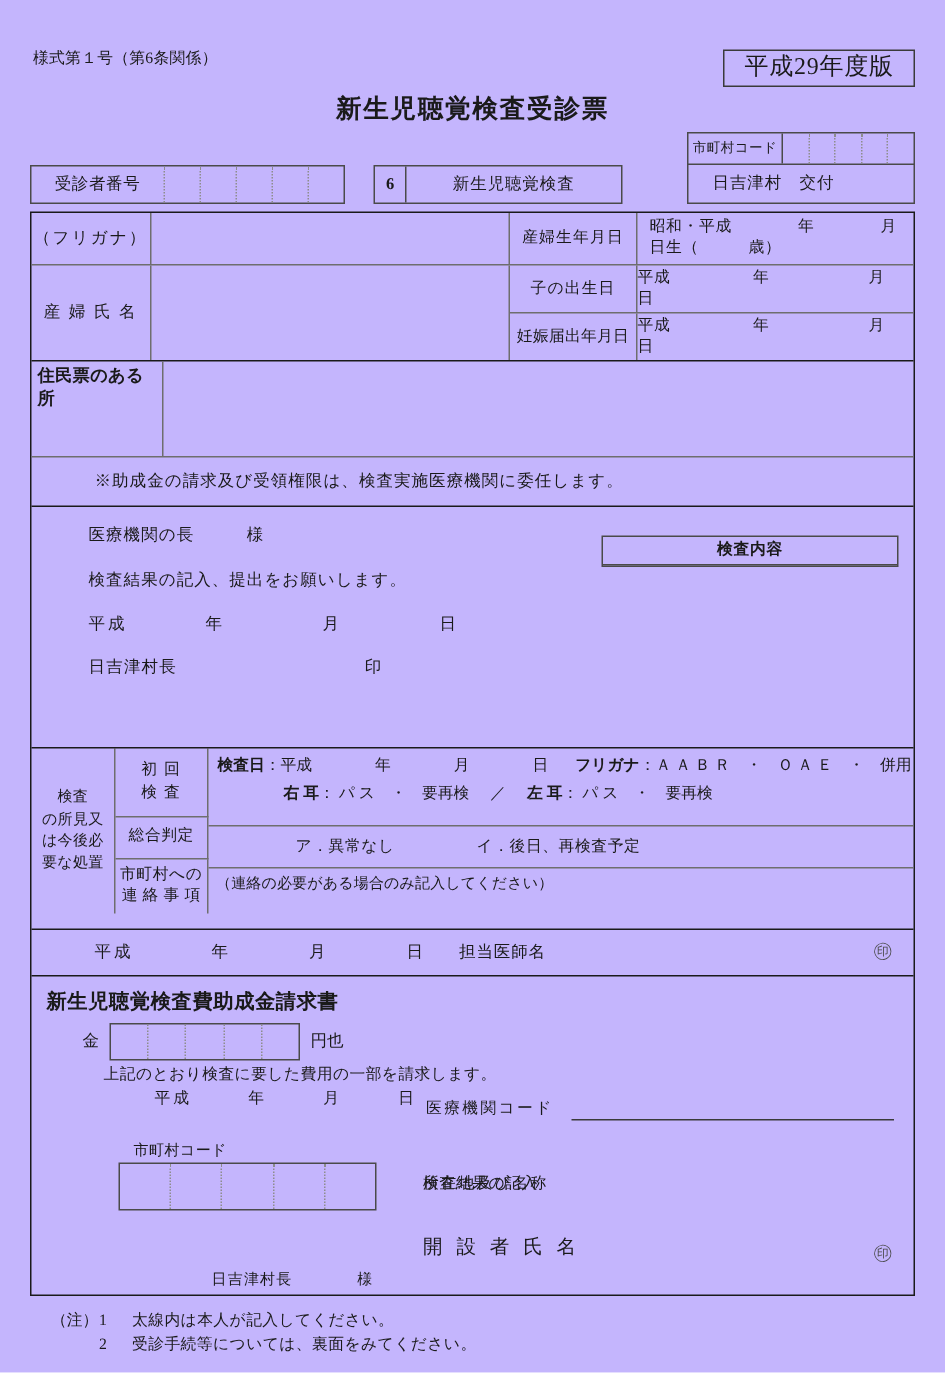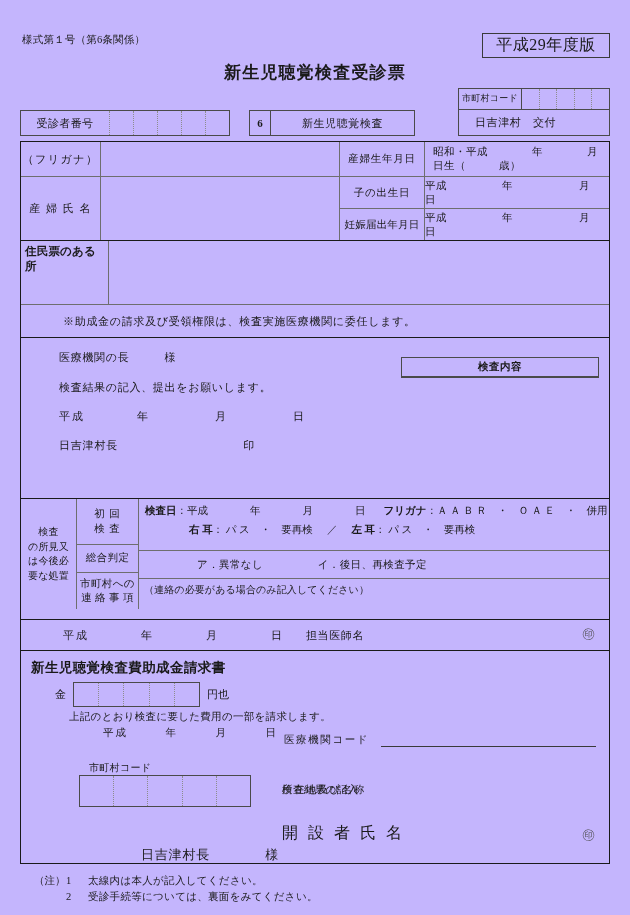--- a/index.html
+++ b/index.html
@@ -309,23 +309,23 @@
     position: absolute; left: 58px; top: 124px;
     width: 170px; height: 30px;
     border: 1px solid #4a4a4a;
     display: flex;
   }
   .city-code-box i { flex: 1; border-right: 1px dotted #8d8d8d; }
   .city-code-box i:last-child { border-right: none; }
 
   .ins1 { position: absolute; left: 261px; top: 132px; font-size: 10.5px; letter-spacing: .4px; }
   .ins2 { position: absolute; left: 261px; top: 132px; font-size: 10.5px; letter-spacing: 1.4px; }
-  .founder { position: absolute; left: 261px; top: 172px; font-size: 16px; letter-spacing: 3px; }
+  .founder { position: absolute; left: 261px; top: 172px; font-size: 13px; letter-spacing: 3px; }
   .claim-seal { position: absolute; left: 561px; top: 176px; font-size: 13px; color: #4a4a4a; }
-  .claim-mayor { position: absolute; left: 120px; top: 196px; font-size: 13px; letter-spacing: .8px; }
+  .claim-mayor { position: absolute; left: 120px; top: 196px; font-size: 10px; letter-spacing: .8px; }
 
   
   .notes {
     left: 34px; top: 873px;
     font-size: 10.5px;
     line-height: 1.55;
   }
   .notes .nrow { display: flex; }
   .notes .mark { width: 32px; }
   .notes .idx  { width: 22px; }

